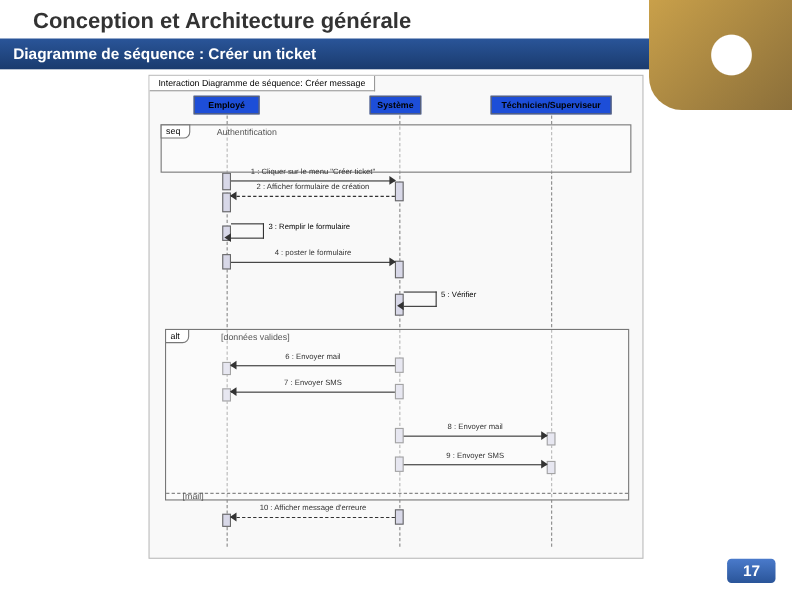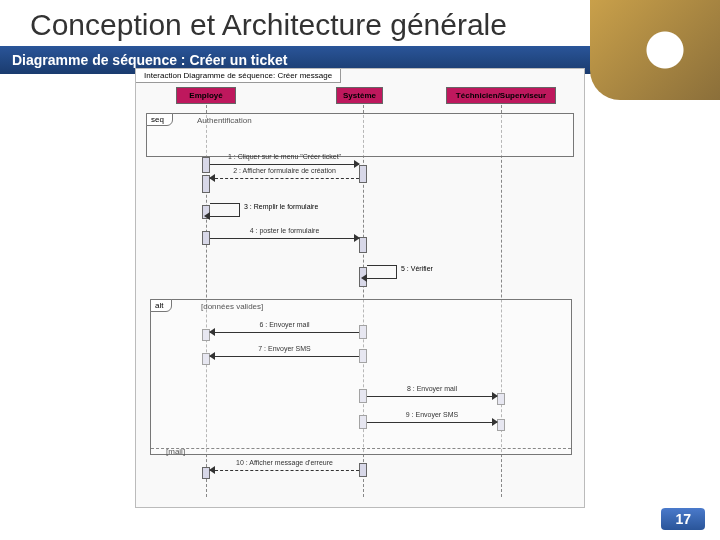--- a/index.html
+++ b/index.html
@@ -1,23 +1,23 @@
 <!DOCTYPE html>
 <html><head>
 <meta charset="utf-8">
 <style>
   * { margin: 0; padding: 0; box-sizing: border-box; }
   body { width: 720px; height: 540px; background: #fff; font-family: Arial, sans-serif; position: relative; overflow: hidden; }
-  .title { font-size: 30px; font-weight: normal; color: #333; padding: 8px 20px 4px 30px; }
+  .title { font-size: 20px; font-weight: bold; color: #333; padding: 8px 20px 4px 30px; }
   .subtitle-bar { background: linear-gradient(#2a5599, #1a3b6e); color: #fff; font-size: 14px; font-weight: bold; padding: 6px 12px; width: 100%; }
   .logo-area { position: absolute; top: 0; right: 0; width: 130px; height: 100px; background: radial-gradient(circle at 75px 50px, #fff 18px, transparent 19px), linear-gradient(135deg, #c9a04a, #8b6f3a); border-radius: 0 0 0 30px; }
   .page-num { position: absolute; bottom: 10px; right: 15px; background: linear-gradient(#4a7acb, #2a5599); color: #fff; font-weight: bold; font-size: 14px; padding: 3px 14px; border-radius: 4px; }
   .diagram-wrap { position: absolute; top: 68px; left: 135px; width: 450px; height: 440px; background: #f9f9f9; border: 1px solid #bbb; }
   .diag-tab { position: absolute; top: 0; left: 0; background: #fff; border: 1px solid #999; border-top: none; border-left: none; padding: 2px 8px; font-size: 8px; }
-  .lifeline-head { position: absolute; top: 18px; background: #be185d; border: 1px solid #666; font-size: 8px; font-weight: bold; padding: 3px 6px; text-align: center; }
+  .lifeline-head { position: absolute; top: 18px; background: #1d4ed8; border: 1px solid #666; font-size: 8px; font-weight: bold; padding: 3px 6px; text-align: center; }
   .lh1 { left: 40px; width: 60px; }
   .lh2 { left: 200px; width: 47px; }
   .lh3 { left: 310px; width: 110px; }
   .lifeline { position: absolute; top: 36px; bottom: 10px; width: 0; border-left: 1px dashed #888; }
   .ll1 { left: 70px; }
   .ll2 { left: 227px; }
   .ll3 { left: 365px; }
   .frame { position: absolute; border: 1px solid #777; background: rgba(255,255,255,0.4); }
   .frame-label { position: absolute; top: -1px; left: -1px; background: #fff; border: 1px solid #777; border-bottom-right-radius: 6px; font-size: 8px; padding: 1px 8px 1px 4px; }
   .frame-cond { font-size: 8px; color: #555; position: absolute; top: 2px; left: 50px; }

